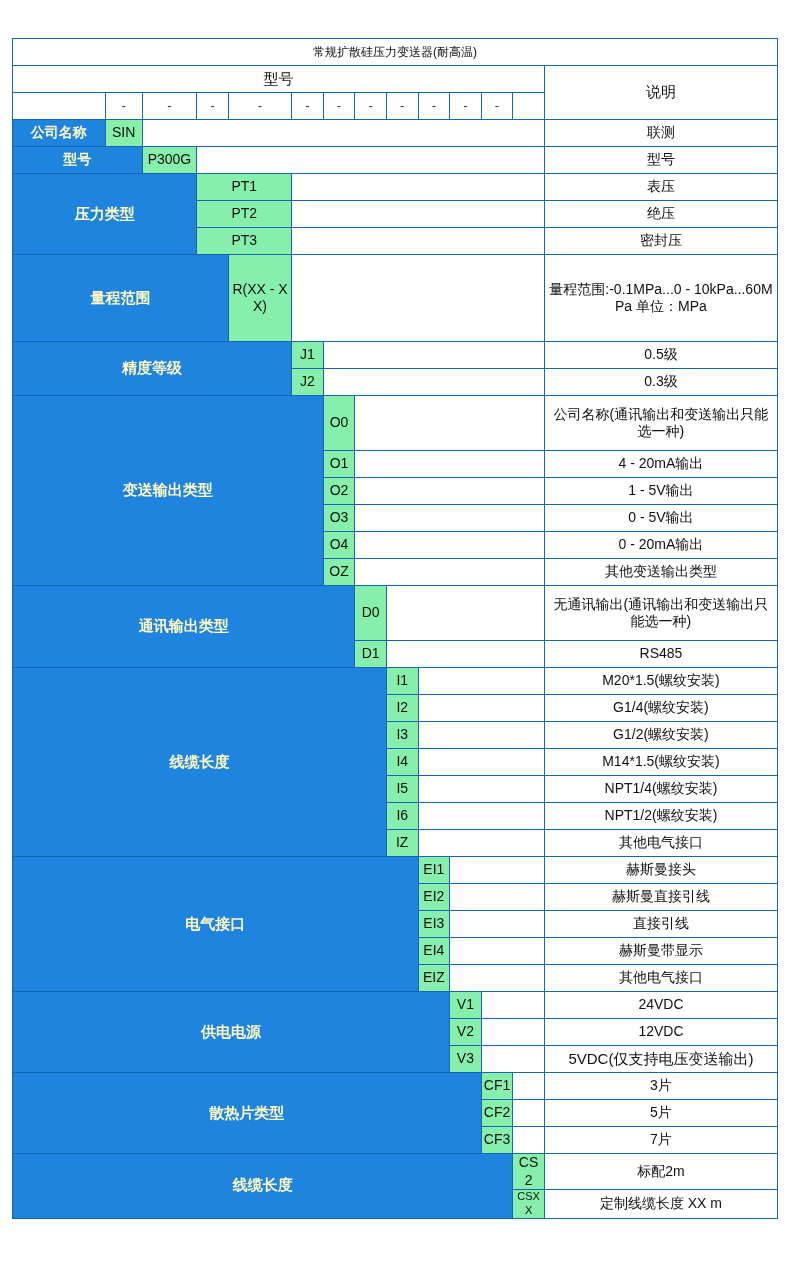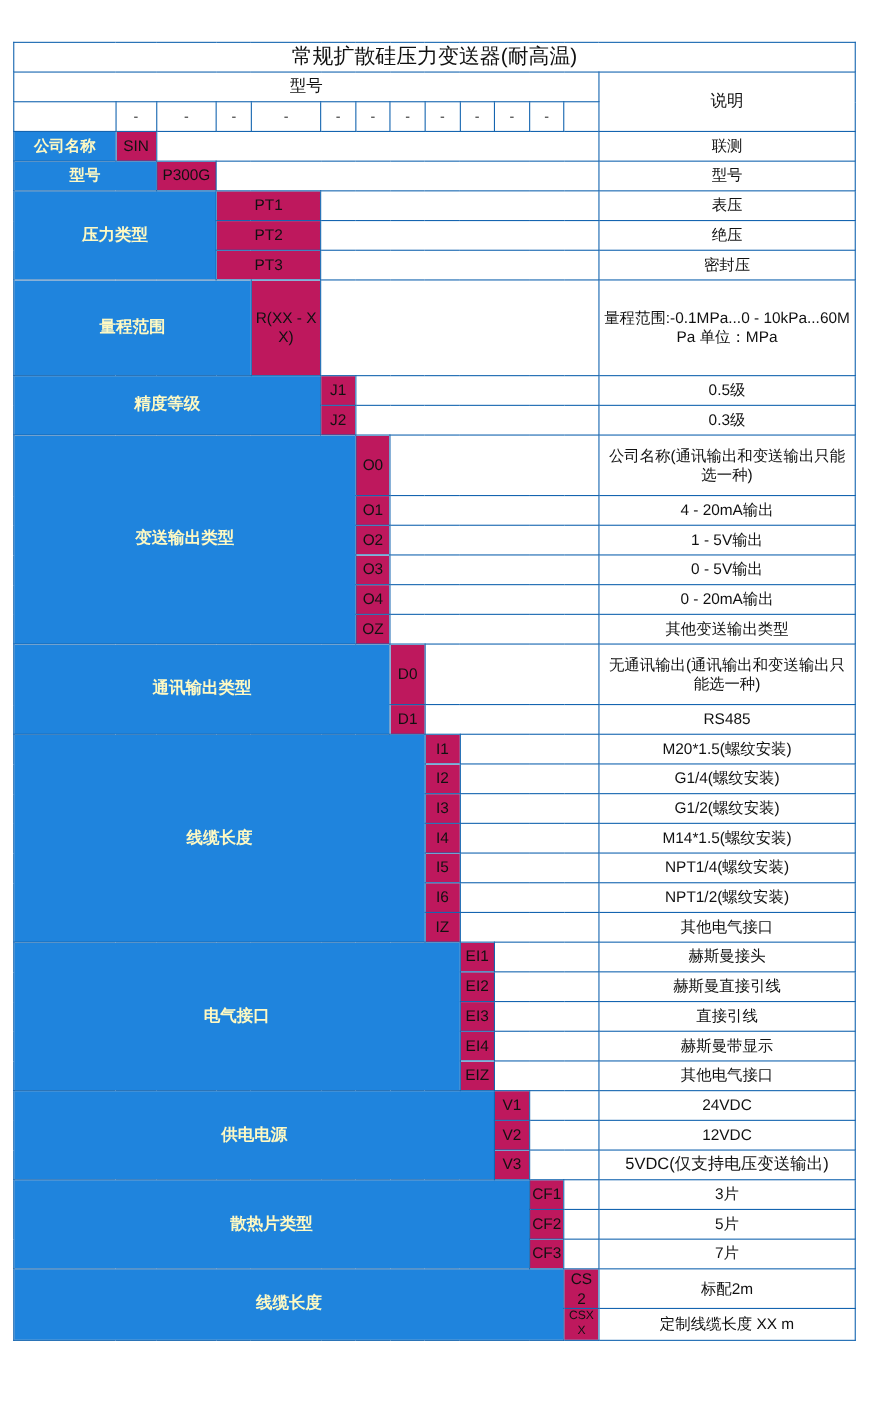--- a/index.html
+++ b/index.html
@@ -33,32 +33,32 @@
   }
   
   .blue{
     background:#1f84dd;
     color:#fef9c3;
     font-weight:bold;
     border-color:#1565b0;
   }
   .white{background:#ffffff;color:#111;}
   .title{
-    font-size:19px;
+    font-size:12px;
     font-weight:normal;
     height:34px;
     background:#ffffff;
   }
   .hdr{
     height:32px;
     font-size:15px;
     background:#ffffff;
   }
   .desc{font-size:14px;}
-  .code{font-size:14px;color:#111;background:#be185d;}
+  .code{font-size:14px;color:#111;background:#86efac;}
   .dash{font-size:13px;color:#333;background:#ffffff;height:24px;}
   .tall{line-height:1.5;margin-left:36px;}
   .lbl-lg{font-size:15px;}
   .nowrap{white-space:nowrap;}
 </style>
 </head>
 <body>
 
 <div id="sheet">
   <table class="spec">

